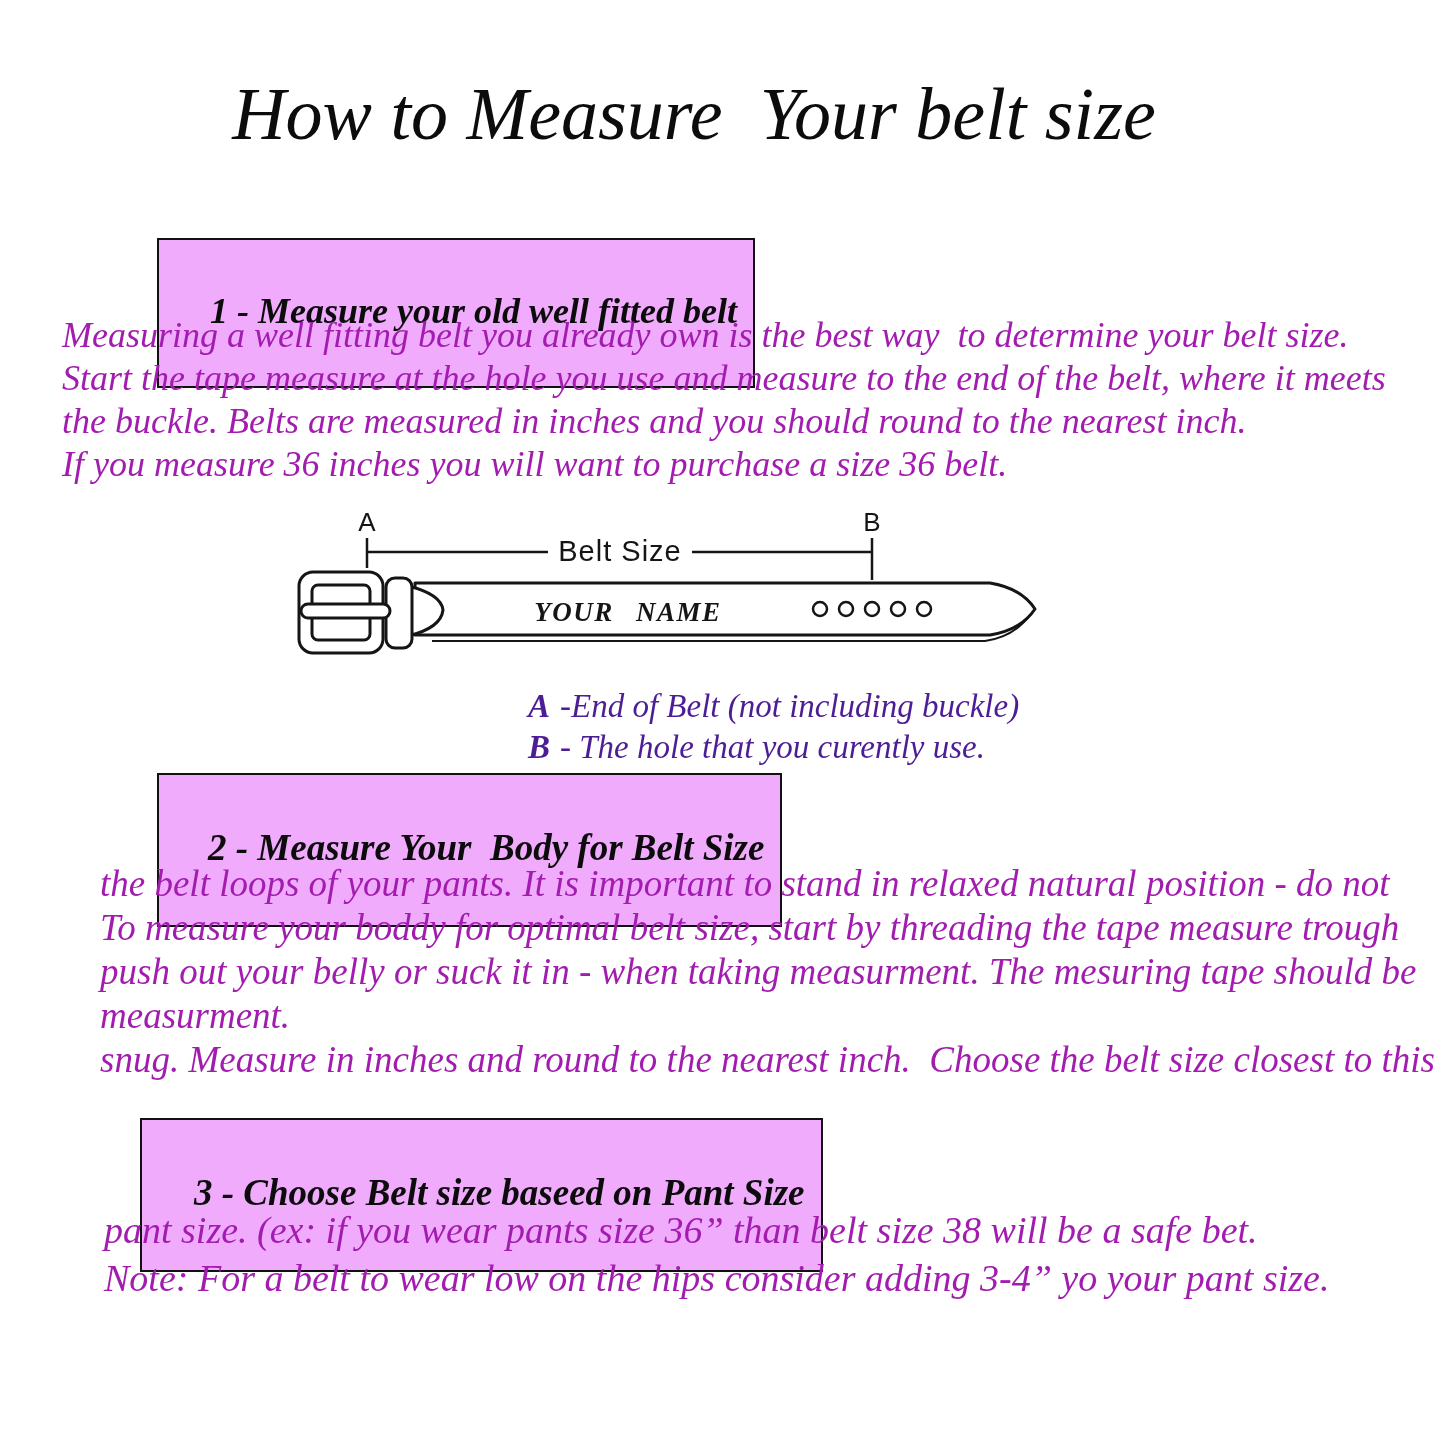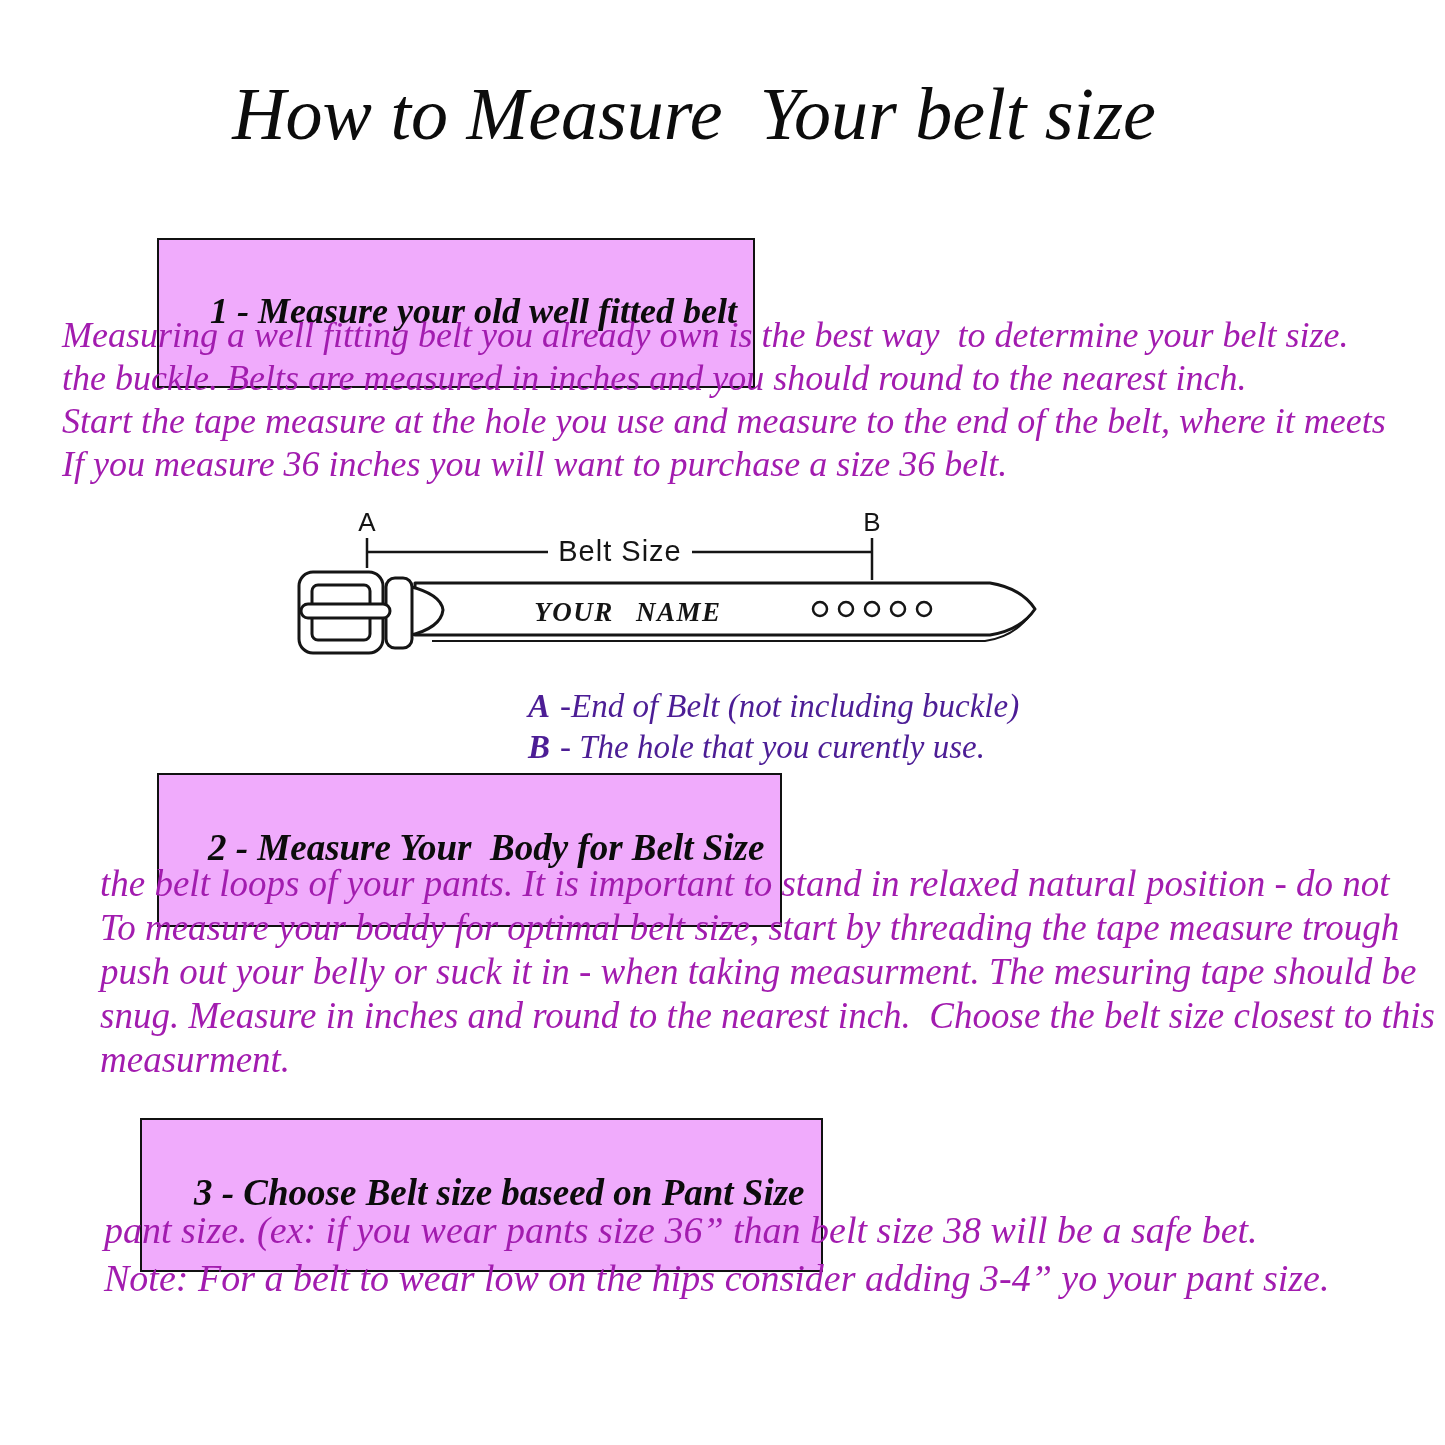--- a/index.html
+++ b/index.html
@@ -76,22 +76,22 @@
 <div class="page">
 
   <h1 class="title">How to Measure  Your belt size</h1>
 
   <div class="hbox box1">
     <span>1 - Measure your old well fitted belt</span>
   </div>
 
   <div class="para para1">
     <div class="pline">Measuring a well fitting belt you already own is the best way  to determine your belt size.</div>
+    <div class="pline">Start the tape measure at the hole you use and measure to the end of the belt, where it meets</div>
     <div class="pline">the buckle. Belts are measured in inches and you should round to the nearest inch.</div>
-    <div class="pline">Start the tape measure at the hole you use and measure to the end of the belt, where it meets</div>
     <div class="pline">If you measure 36 inches you will want to purchase a size 36 belt.</div>
   </div>
 
   <svg class="diagram" viewBox="280 490 790 250" xmlns="http://www.w3.org/2000/svg">
 
     <text class="sans" x="367" y="531" font-size="26" text-anchor="middle">A</text>
     <text class="sans" x="872" y="531" font-size="26" text-anchor="middle">B</text>
     <line class="ink" x1="367" y1="538" x2="367" y2="568"></line>
     <line class="ink" x1="872" y1="538" x2="872" y2="580"></line>
     <line class="ink" x1="367" y1="552" x2="548" y2="552"></line>
@@ -126,22 +126,22 @@
   </div>
 
   <div class="hbox box2">
     <span>2 - Measure Your  Body for Belt Size</span>
   </div>
 
   <div class="para para2">
     <div class="pline">the belt loops of your pants. It is important to stand in relaxed natural position - do not</div>
     <div class="pline">To measure your boddy for optimal belt size, start by threading the tape measure trough</div>
     <div class="pline">push out your belly or suck it in - when taking measurment. The mesuring tape should be</div>
+    <div class="pline">measurment.</div>
     <div class="pline">snug. Measure in inches and round to the nearest inch.  Choose the belt size closest to this</div>
-    <div class="pline">measurment.</div>
   </div>
 
   <div class="hbox box3">
     <span>3 - Choose Belt size baseed on Pant Size</span>
   </div>
 
   <div class="para para3">
     <div class="pline">pant size. (ex: if you wear pants size 36” than belt size 38 will be a safe bet.</div>
     <div class="pline">Note: For a belt to wear low on the hips consider adding 3-4” yo your pant size.</div>
   </div>

